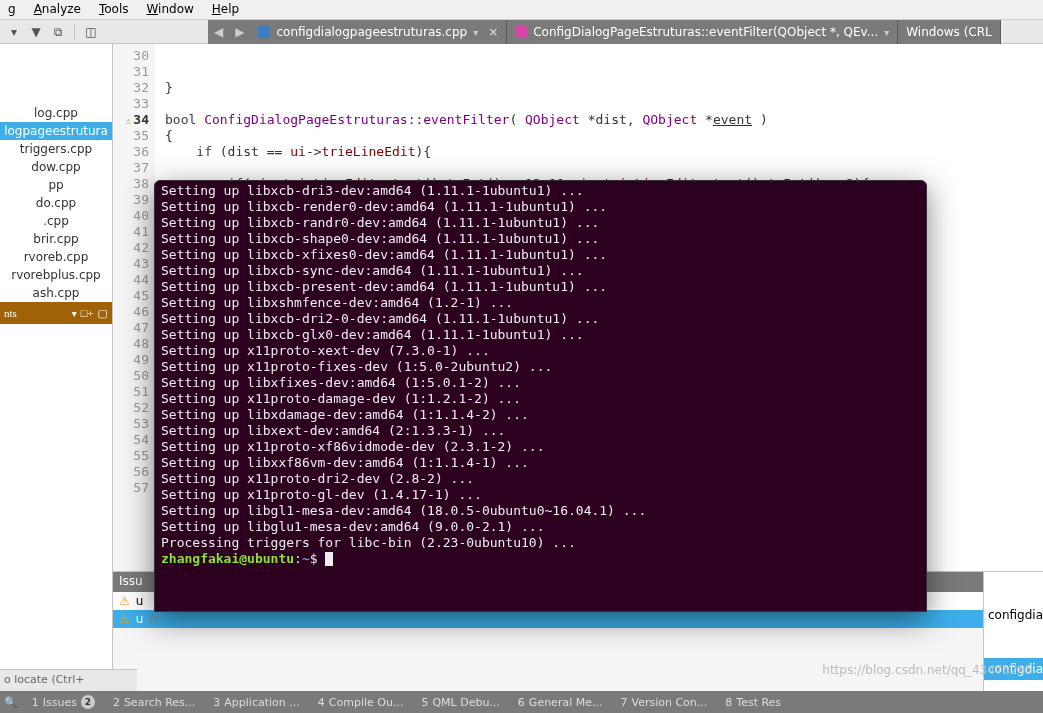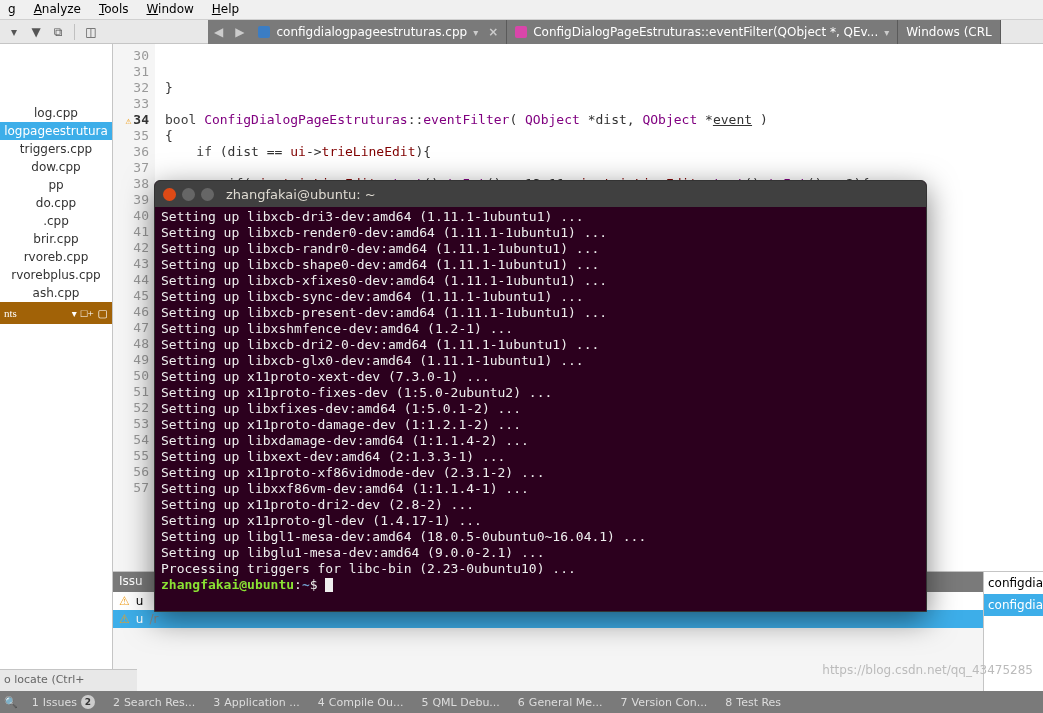--- a/index.html
+++ b/index.html
@@ -157,21 +157,21 @@
     }
     .issue-row.sel { background: #3daee9; color: #fff; }
     .issue-warn { color: #f0a020; }
     .issue-path { color: #888; }
     .right-col {
       width: 60px;
       background: #fff;
       border-left: 1px solid #c5c5c5;
       font-size: 12px;
     }
-    .right-col .rrow { padding: 4px; }
+    .right-col .rrow { padding: 4px; margin-top: 32px; }
     .right-col .rrow.sel { background: #3daee9; color: #fff; }
     .bottom-bar {
       position: absolute;
       left: 0; right: 0; bottom: 0;
       height: 22px;
       background: #7a7a7a;
       color: #ddd;
       display: flex;
       align-items: center;
       font-size: 11px;
@@ -420,20 +420,14 @@
     </span>
     <span class="btab">
       <span>8</span> 
       <span>Test Res</span>
     </span>
   </div>
 
 <div class="watermark">https://blog.csdn.net/qq_43475285</div>
 
 <div class="terminal">
-  <div class="term-title">
-    <span class="winbtn close"></span>
-    <span class="winbtn min"></span>
-    <span class="winbtn max"></span>
-    <span style="margin-left:6px;">zhangfakai@ubuntu: ~</span>
-  </div>
   <div class="term-body" id="term-body"><div>Setting up libxcb-dri3-dev:amd64 (1.11.1-1ubuntu1) ...</div><div>Setting up libxcb-render0-dev:amd64 (1.11.1-1ubuntu1) ...</div><div>Setting up libxcb-randr0-dev:amd64 (1.11.1-1ubuntu1) ...</div><div>Setting up libxcb-shape0-dev:amd64 (1.11.1-1ubuntu1) ...</div><div>Setting up libxcb-xfixes0-dev:amd64 (1.11.1-1ubuntu1) ...</div><div>Setting up libxcb-sync-dev:amd64 (1.11.1-1ubuntu1) ...</div><div>Setting up libxcb-present-dev:amd64 (1.11.1-1ubuntu1) ...</div><div>Setting up libxshmfence-dev:amd64 (1.2-1) ...</div><div>Setting up libxcb-dri2-0-dev:amd64 (1.11.1-1ubuntu1) ...</div><div>Setting up libxcb-glx0-dev:amd64 (1.11.1-1ubuntu1) ...</div><div>Setting up x11proto-xext-dev (7.3.0-1) ...</div><div>Setting up x11proto-fixes-dev (1:5.0-2ubuntu2) ...</div><div>Setting up libxfixes-dev:amd64 (1:5.0.1-2) ...</div><div>Setting up x11proto-damage-dev (1:1.2.1-2) ...</div><div>Setting up libxdamage-dev:amd64 (1:1.1.4-2) ...</div><div>Setting up libxext-dev:amd64 (2:1.3.3-1) ...</div><div>Setting up x11proto-xf86vidmode-dev (2.3.1-2) ...</div><div>Setting up libxxf86vm-dev:amd64 (1:1.1.4-1) ...</div><div>Setting up x11proto-dri2-dev (2.8-2) ...</div><div>Setting up x11proto-gl-dev (1.4.17-1) ...</div><div>Setting up libgl1-mesa-dev:amd64 (18.0.5-0ubuntu0~16.04.1) ...</div><div>Setting up libglu1-mesa-dev:amd64 (9.0.0-2.1) ...</div><div>Processing triggers for libc-bin (2.23-0ubuntu10) ...</div><div class="prompt"><span class="user">zhangfakai@ubuntu</span><span class="sep">:</span><span class="path">~</span>$ <span class="cursor"></span></div></div>
 </div>
 
 </body></html>

